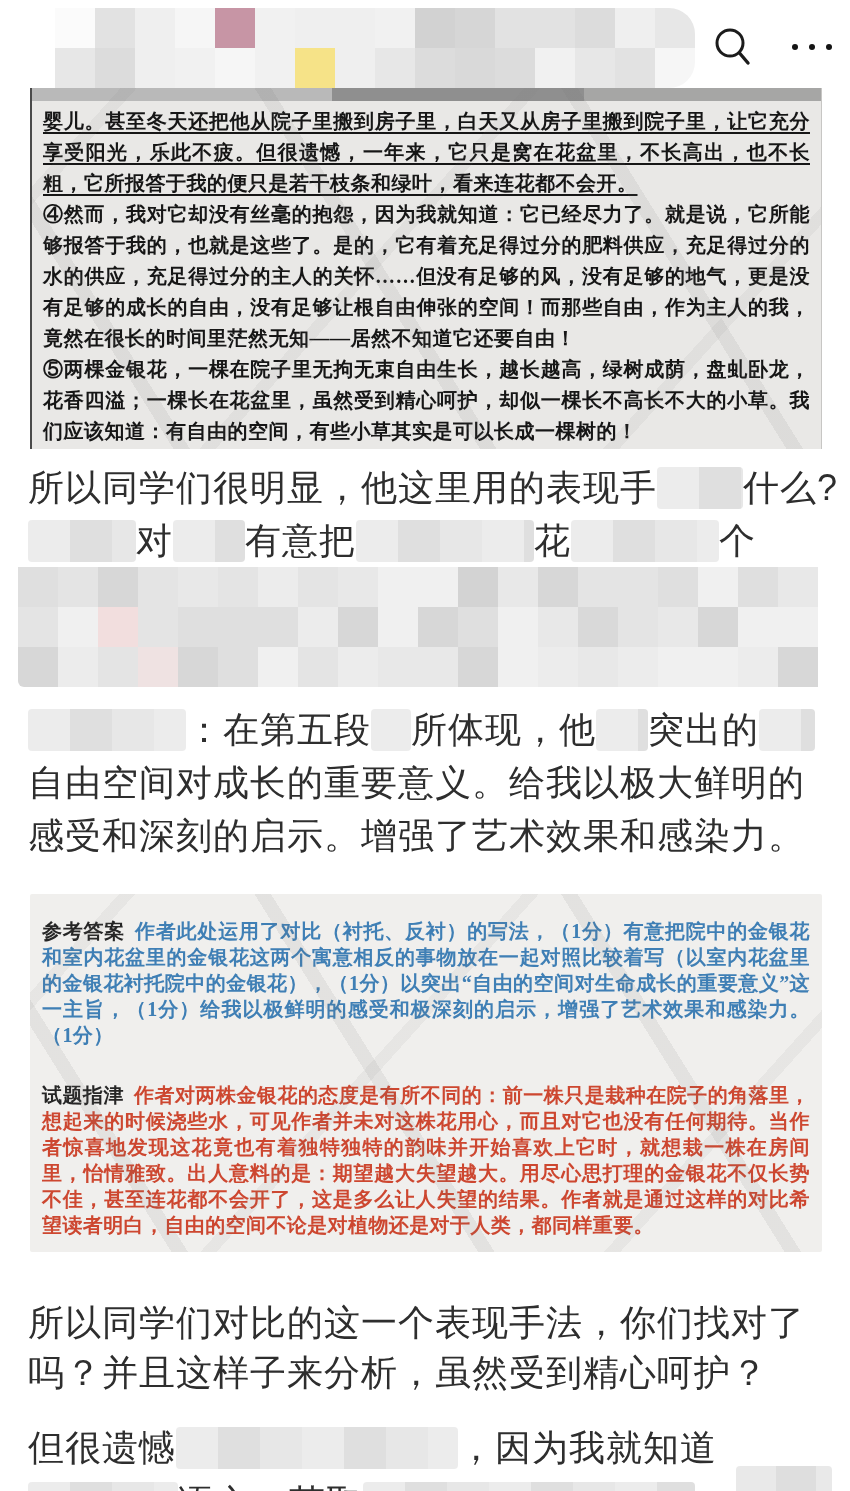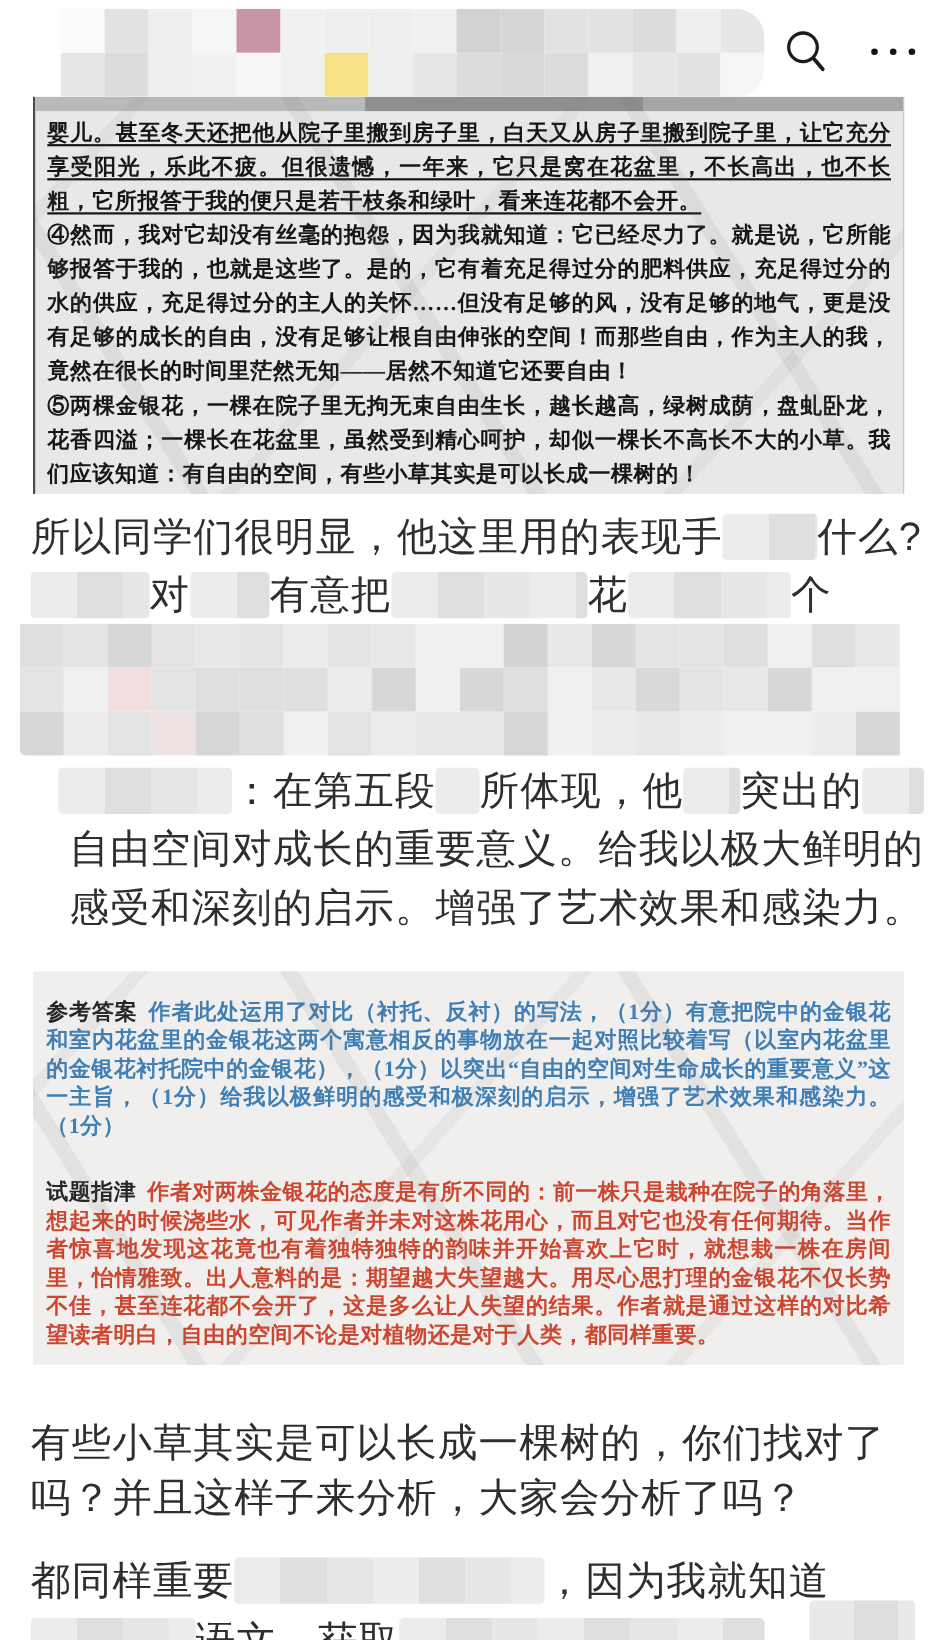--- a/index.html
+++ b/index.html
@@ -185,25 +185,25 @@
     <i style="width: 40px; height: 40px; background: rgb(240, 240, 240);"></i>
     <i style="width: 40px; height: 40px; background: rgb(236, 236, 236);"></i>
     <i style="width: 40px; height: 40px; background: rgb(232, 232, 232);"></i>
     <i style="width: 40px; height: 40px; background: rgb(236, 236, 236);"></i>
     <i style="width: 40px; height: 40px; background: rgb(240, 240, 240);"></i>
     <i style="width: 40px; height: 40px; background: rgb(240, 240, 240);"></i>
     <i style="width: 40px; height: 40px; background: rgb(236, 236, 236);"></i>
     <i style="width: 40px; height: 40px; background: rgb(215, 215, 215);"></i>
   </div>
 
-<p class="lecture" style="margin-top:5px;text-align:right;"><span class="blur-patch" style="width: 158px;"></span><span>：在第五段</span><span class="blur-patch" style="width: 40px;"></span><span>所体现，他</span><span class="blur-patch" style="width: 52px;"></span><span>突出的</span><span class="blur-patch" style="width: 56px;"></span><span>自由空间对成长的重要意义。给我以极大鲜明的感受和深刻的启示。增强了艺术效果和感染力。</span></p>
+<p class="lecture" style="margin-top:16px;"><span class="blur-patch" style="width: 158px;"></span><span>：在第五段</span><span class="blur-patch" style="width: 40px;"></span><span>所体现，他</span><span class="blur-patch" style="width: 52px;"></span><span>突出的</span><span class="blur-patch" style="width: 56px;"></span><span>自由空间对成长的重要意义。给我以极大鲜明的感受和深刻的启示。增强了艺术效果和感染力。</span></p>
 
 <figure class="scan scan2" style="margin-block:32px 0;margin-inline:30px 28px;">
   <p>
     <span class="lbl">参考答案</span><span class="ans-text">作者此处运用了对比（衬托、反衬）的写法，（1分）有意把院中的金银花和室内花盆里的金银花这两个寓意相反的事物放在一起对照比较着写（以室内花盆里的金银花衬托院中的金银花），（1分）以突出“自由的空间对生命成长的重要意义”这一主旨，（1分）给我以极鲜明的感受和极深刻的启示，增强了艺术效果和感染力。（1分）</span>
   </p>
   <p>
     <span class="lbl">试题指津</span><span class="tip-text">作者对两株金银花的态度是有所不同的：前一株只是栽种在院子的角落里，想起来的时候浇些水，可见作者并未对这株花用心，而且对它也没有任何期待。当作者惊喜地发现这花竟也有着独特独特的韵味并开始喜欢上它时，就想栽一株在房间里，怡情雅致。出人意料的是：期望越大失望越大。用尽心思打理的金银花不仅长势不佳，甚至连花都不会开了，这是多么让人失望的结果。作者就是通过这样的对比希望读者明白，自由的空间不论是对植物还是对于人类，都同样重要。</span>
   </p>
 </figure>
 
-<p class="lecture p3">有些小草其实是可以长成一棵树的，你们找对了吗？并且这样子来分析，大家会分析了吗？</p>
-<p class="lecture p4"><span class="stray-patch"></span><span>都同样重要</span><span class="blur-patch" style="width: 282px;"></span><span>，因为我就知道</span><span class="blur-patch" style="width: 150px;"></span><span>语文，获取</span><span class="blur-patch" style="width: 332px;"></span></p>
+<p class="lecture p3">所以同学们对比的这一个表现手法，你们找对了吗？并且这样子来分析，虽然受到精心呵护？</p>
+<p class="lecture p4"><span class="stray-patch"></span><span>但很遗憾</span><span class="blur-patch" style="width: 282px;"></span><span>，因为我就知道</span><span class="blur-patch" style="width: 150px;"></span><span>语文，获取</span><span class="blur-patch" style="width: 332px;"></span></p>
 
 </body></html>

